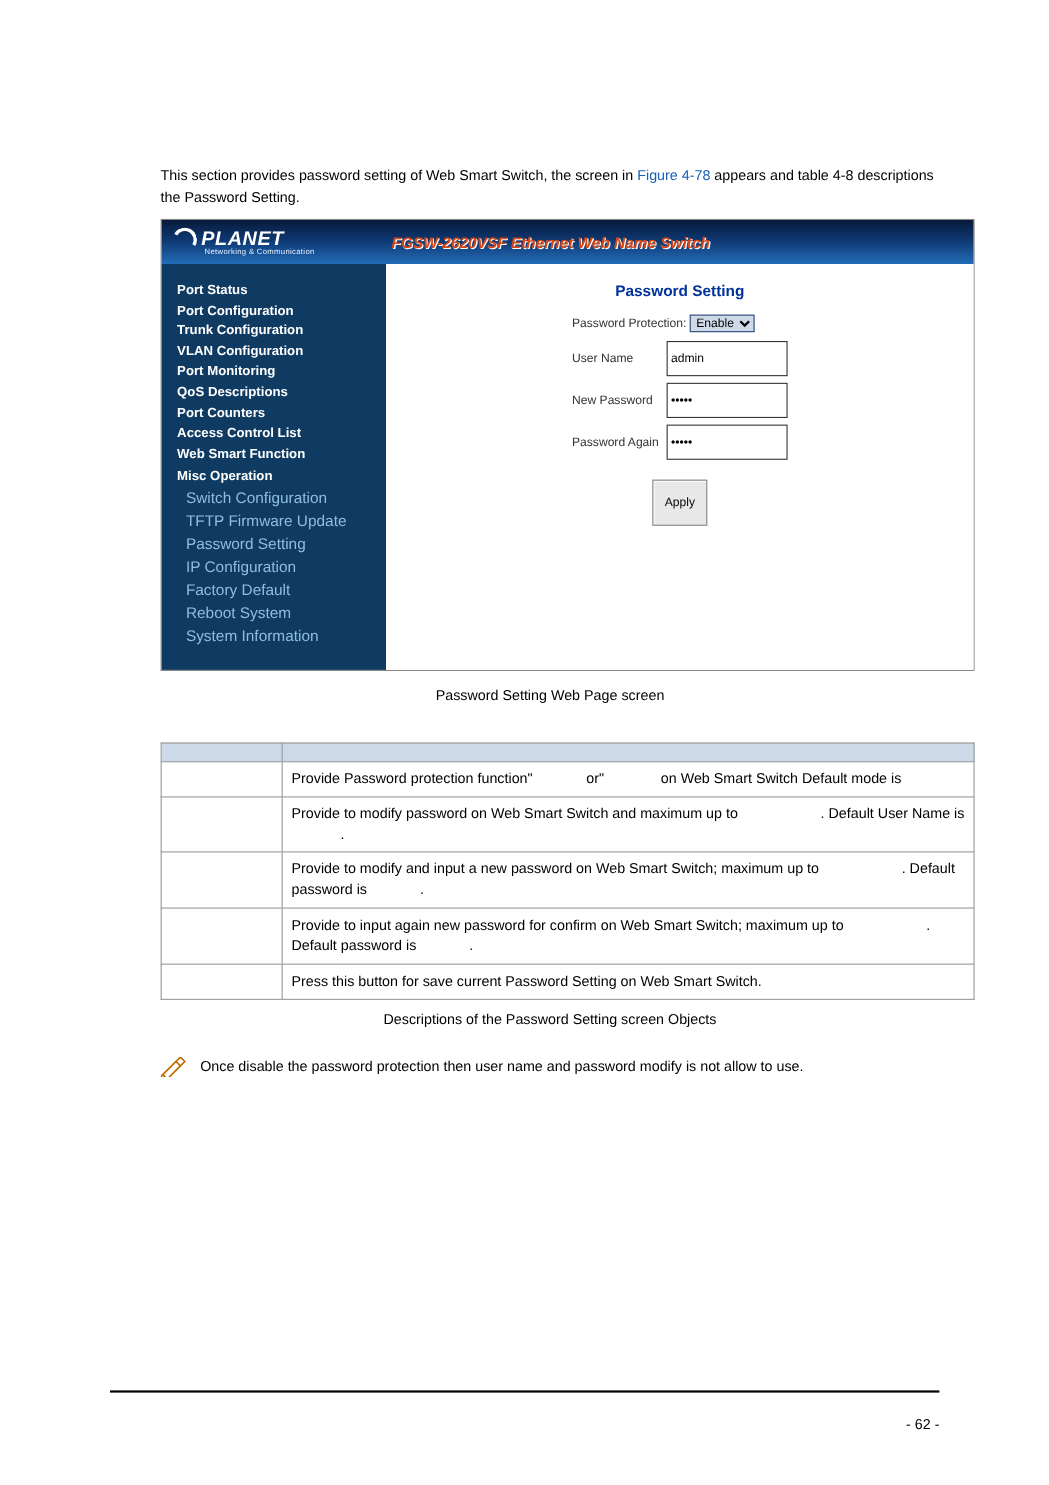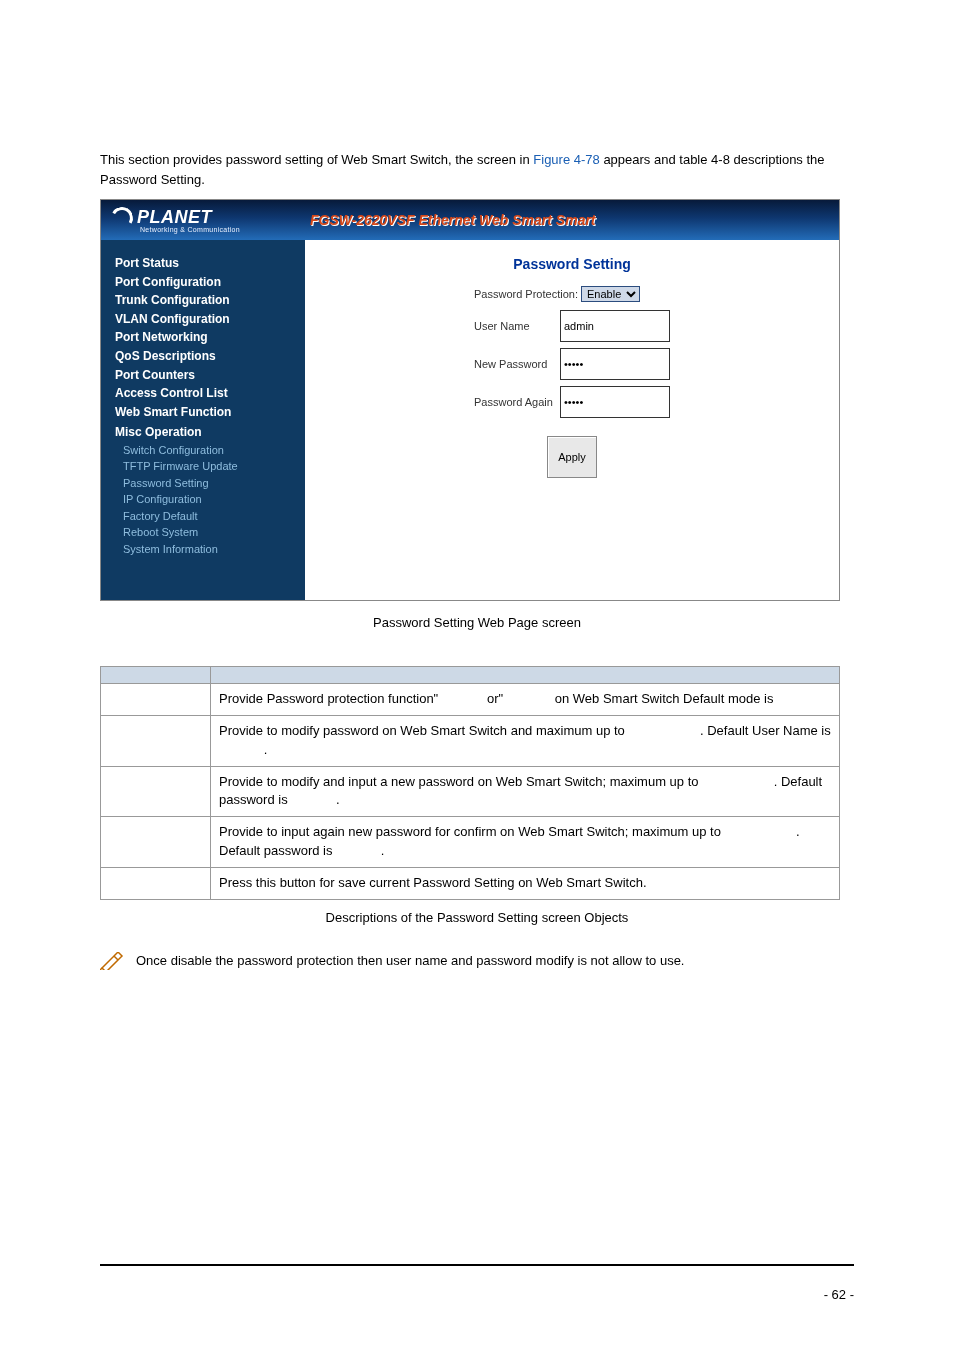--- a/index.html
+++ b/index.html
@@ -7,20 +7,21 @@
     font-family: Arial, Helvetica, sans-serif;
     font-size: 13px;
     color: #000;
     background: #fff;
     width: 954px;
     height: 1350px;
     position: relative;
   }
   .page {
     padding: 150px 100px 40px 100px;
+    margin-left: 46px;
   }
   .intro { line-height: 1.5; margin-bottom: 10px; }
   .link { color: #1a5fb4; }
   .fig-wrap { margin-top: 6px; }
 
   
   .app {
     width: 740px;
     border: 1px solid #888;
     background: #fff;
@@ -54,21 +55,21 @@
   .sidebar {
     width: 204px;
     background: #0f3a62;
     color: #fff;
     padding: 14px 12px 20px 14px;
     font-size: 12px;
     line-height: 1.55;
   }
   .sidebar .top a { color: #fff; font-weight: 700; text-decoration: none; display: block; }
   .sidebar .misc-head { font-weight: 700; color: #fff; margin-top: 2px; }
-  .sidebar .sub a { color: #8fbdde; text-decoration: none; display: block; font-size: 11px; padding-left: 8px; line-height: 1.5; }
+  .sidebar .sub a { color: #8fbdde; text-decoration: none; display: block; font-size: 14px; padding-left: 8px; line-height: 1.5; }
   .main {
     flex: 1; background: #fff; padding: 16px 20px; text-align: center;
   }
   .panel-title { color: #003399; font-weight: 700; font-size: 14px; margin-bottom: 14px; }
   .form {
     display: inline-block;
     text-align: left;
     font-size: 11px;
     color: #333;
   }
@@ -137,31 +138,31 @@
   <div class="fig-wrap">
     <div class="app">
       <div class="app-header">
         <div class="brand-logo">
           <div class="brand-ring"></div>
           <div>
             <div class="brand-text">PLANET</div>
             <div class="brand-sub">Networking &amp; Communication</div>
           </div>
         </div>
-        <div class="app-title">FGSW-2620VSF Ethernet Web Smart Smart</div>
+        <div class="app-title">FGSW-2620VSF Ethernet Web Name Switch</div>
       </div>
 
       <div class="app-body">
         <div class="sidebar">
           <div class="top">
             <a href="#">Port Status</a>
             <a href="#">Port Configuration</a>
             <a href="#">Trunk Configuration</a>
             <a href="#">VLAN Configuration</a>
-            <a href="#">Port Networking</a>
+            <a href="#">Port Monitoring</a>
             <a href="#">QoS Descriptions</a>
             <a href="#">Port Counters</a>
             <a href="#">Access Control List</a>
             <a href="#">Web Smart Function</a>
           </div>
           <div class="misc-head">Misc Operation</div>
           <div class="sub">
             <a href="#">Switch Configuration</a>
             <a href="#">TFTP Firmware Update</a>
             <a href="#">Password Setting</a>

